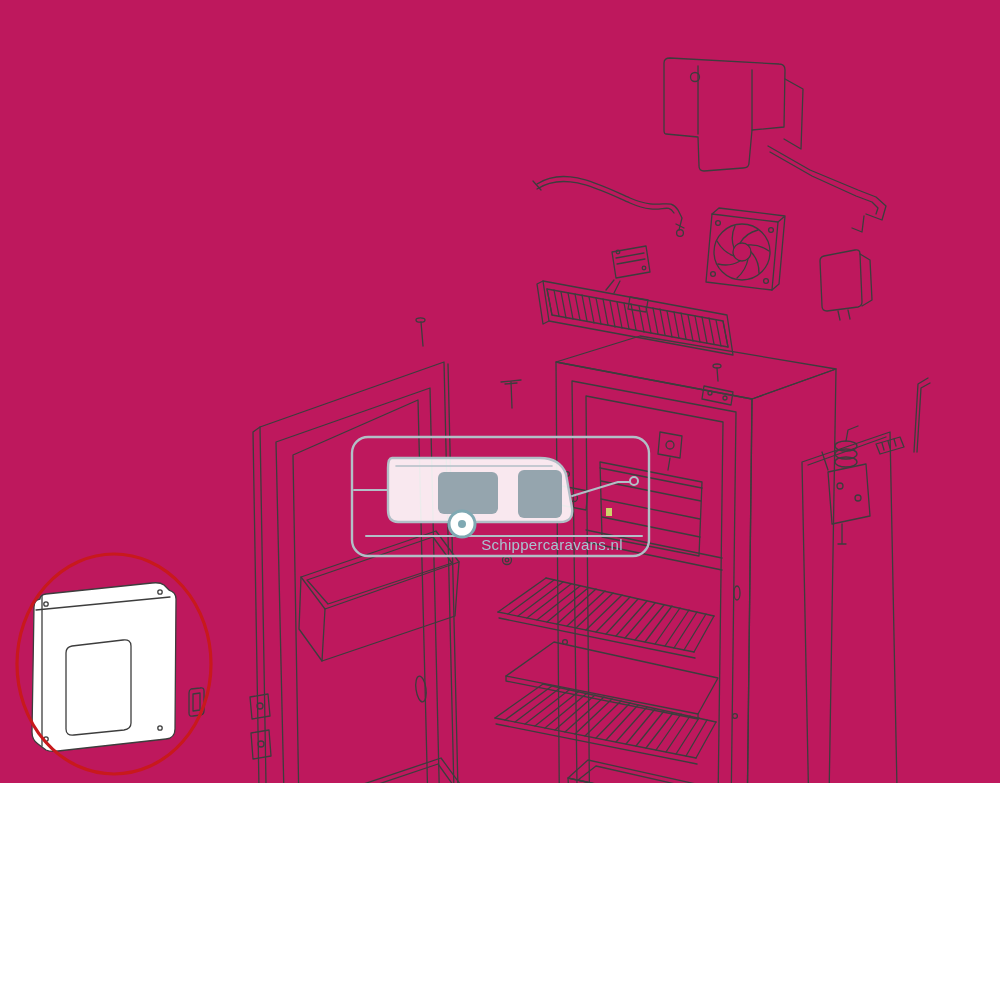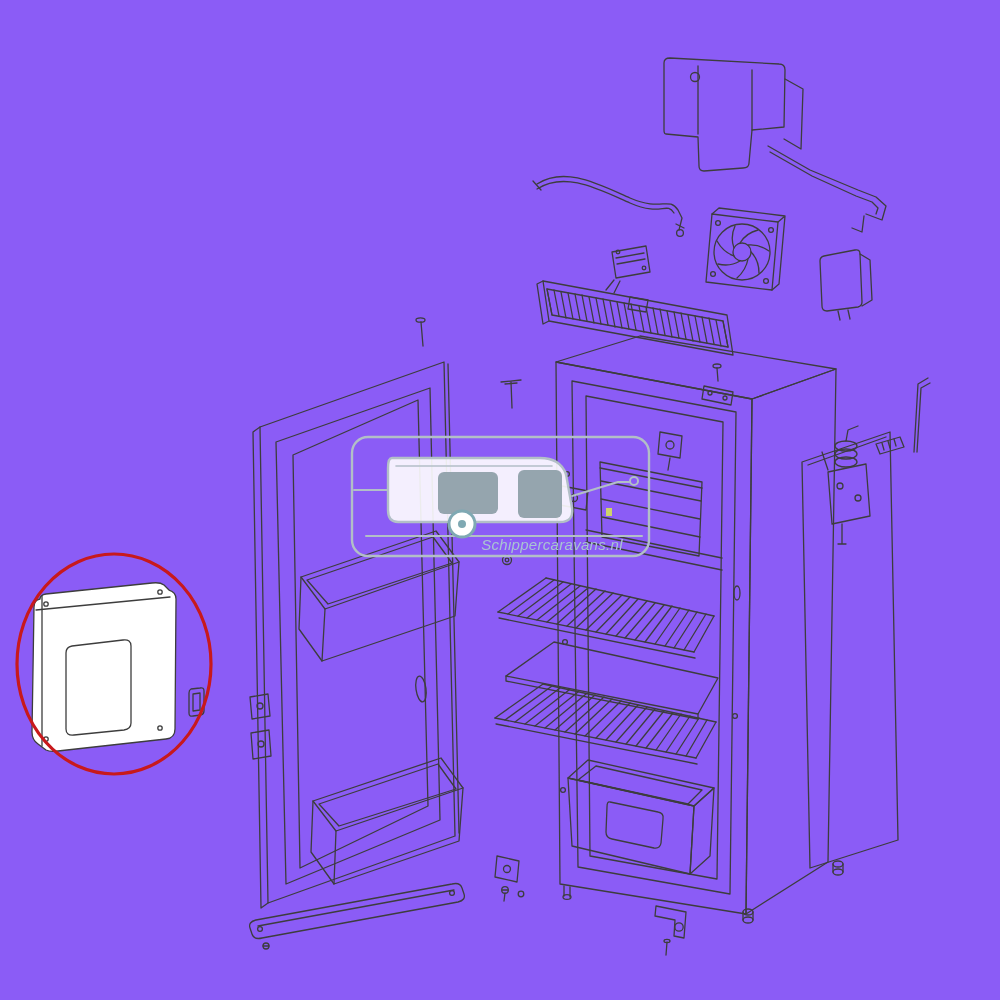--- a/index.html
+++ b/index.html
@@ -1,17 +1,17 @@
 <!DOCTYPE html>
 <html><head>
 <meta charset="utf-8">
 <style>
   html,body{margin:0;padding:0;background:#fff;}
-  .stage{position:relative;width:1000px;height:1000px;background:#8b5cf6;overflow:hidden;
-         font-family:"Liberation Sans",sans-serif;font-style:italic;}
+  .stage{position:relative;width:1000px;height:783px;background:#be185d;overflow:hidden;
+         font-family:"Liberation Sans",sans-serif;}
   .stage svg{position:absolute;left:0;top:0;}
   .wm-text{font-family:"Liberation Sans",sans-serif;font-size:15px;letter-spacing:.3px;}
 </style>
 </head>
 <body>
 
 <div class="stage">
 <svg width="1000" height="1000" viewBox="0 0 1000 1000">
 
   <g stroke="#3d3d3d" fill="none" stroke-width="1.3" stroke-linejoin="round" stroke-linecap="round">

